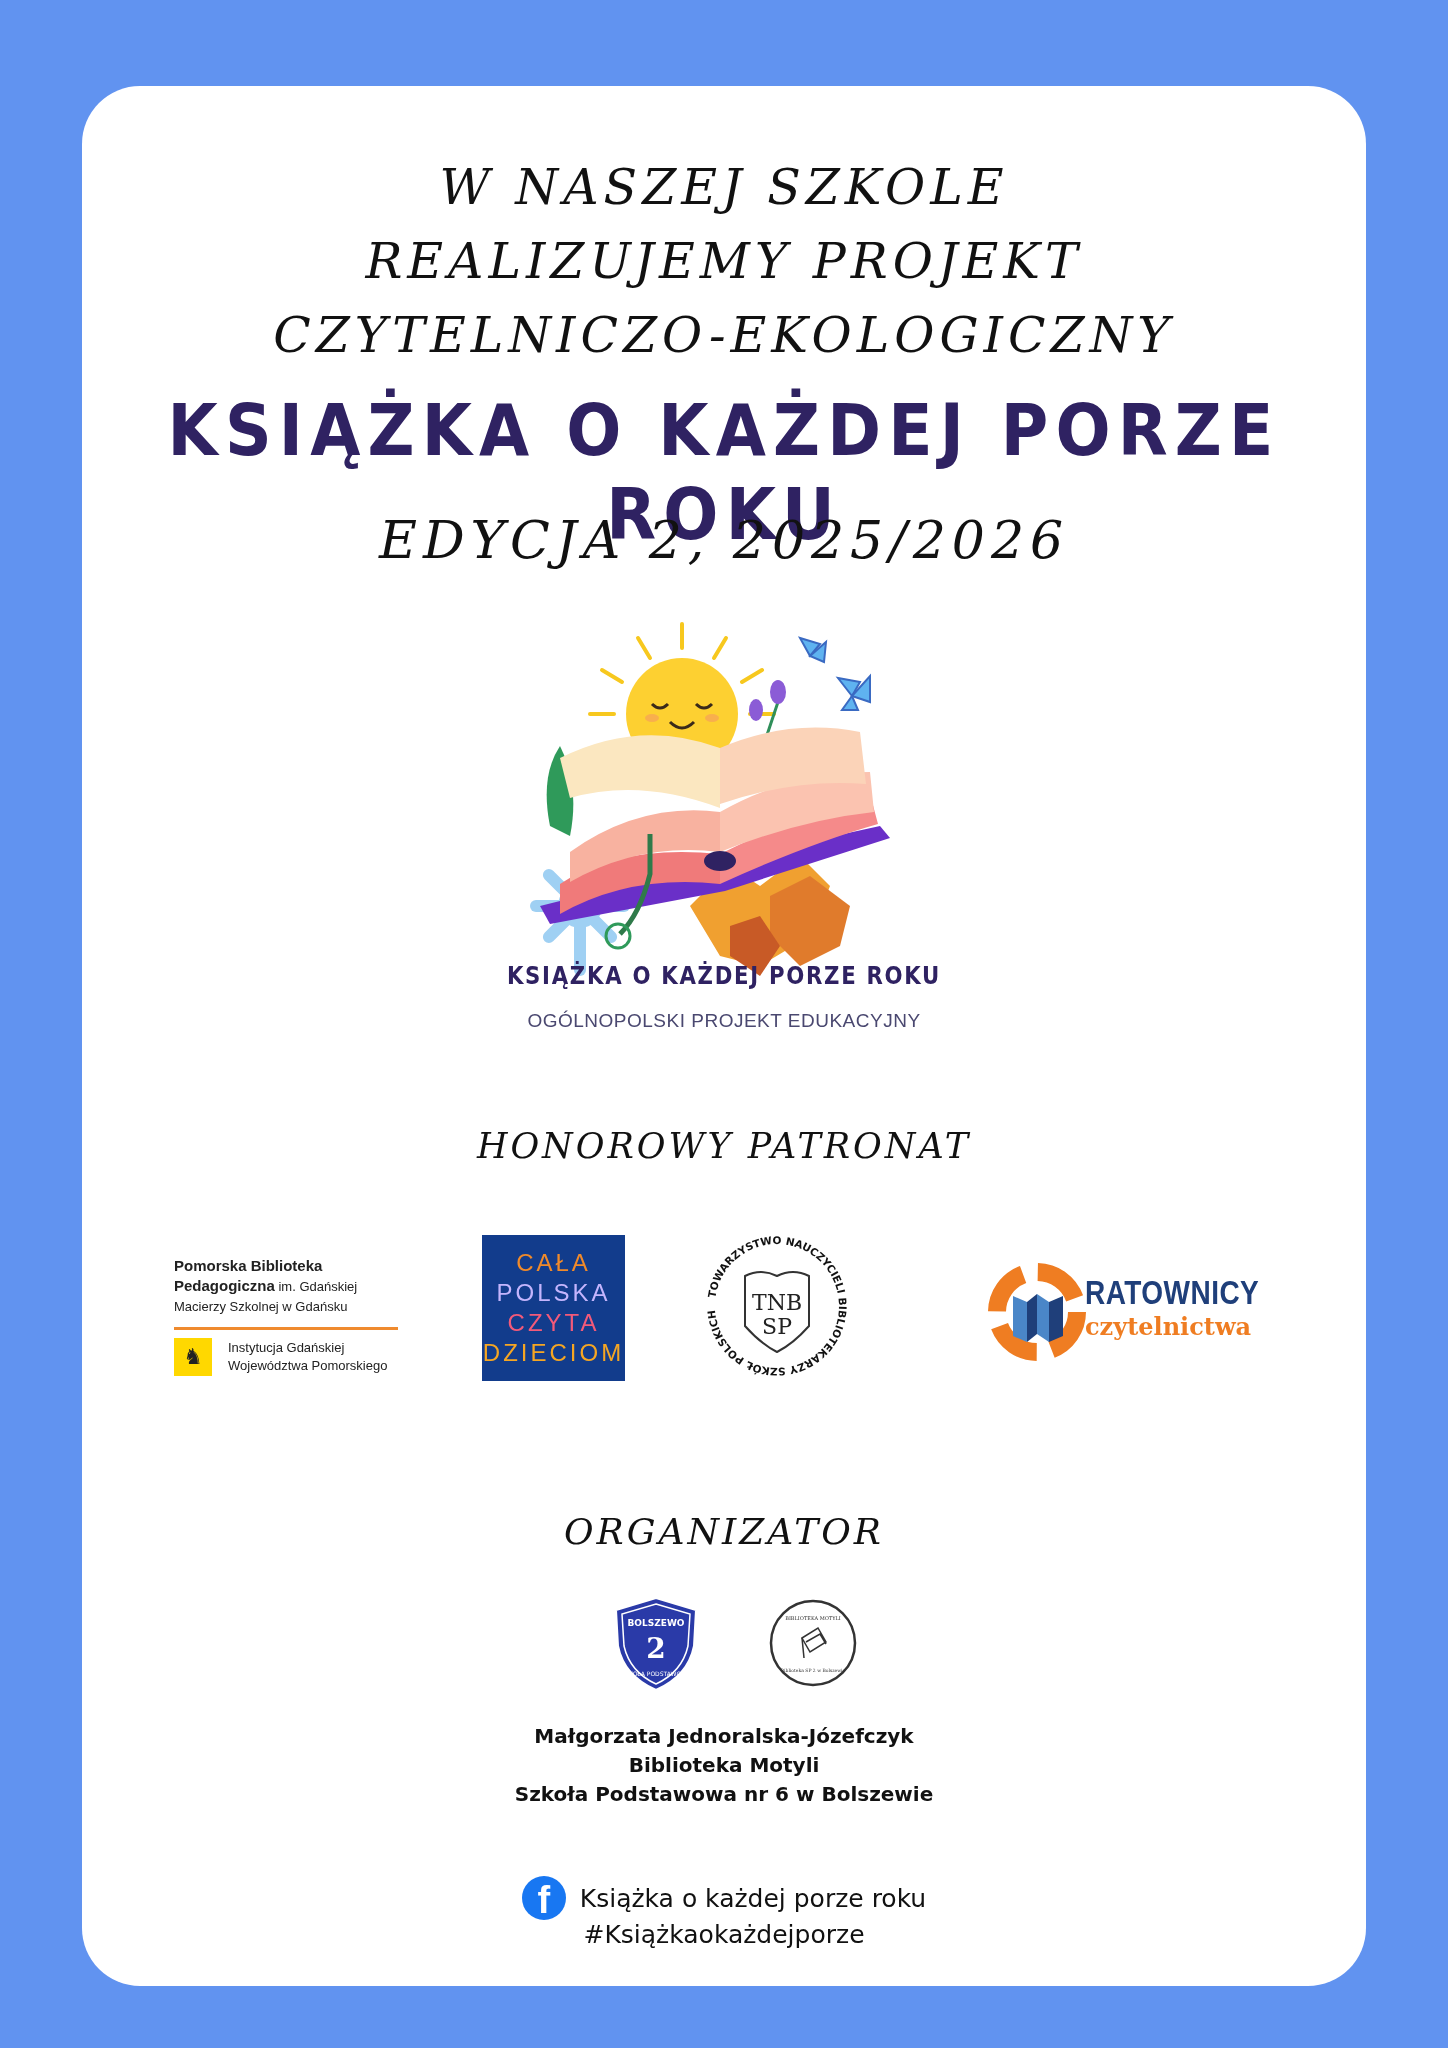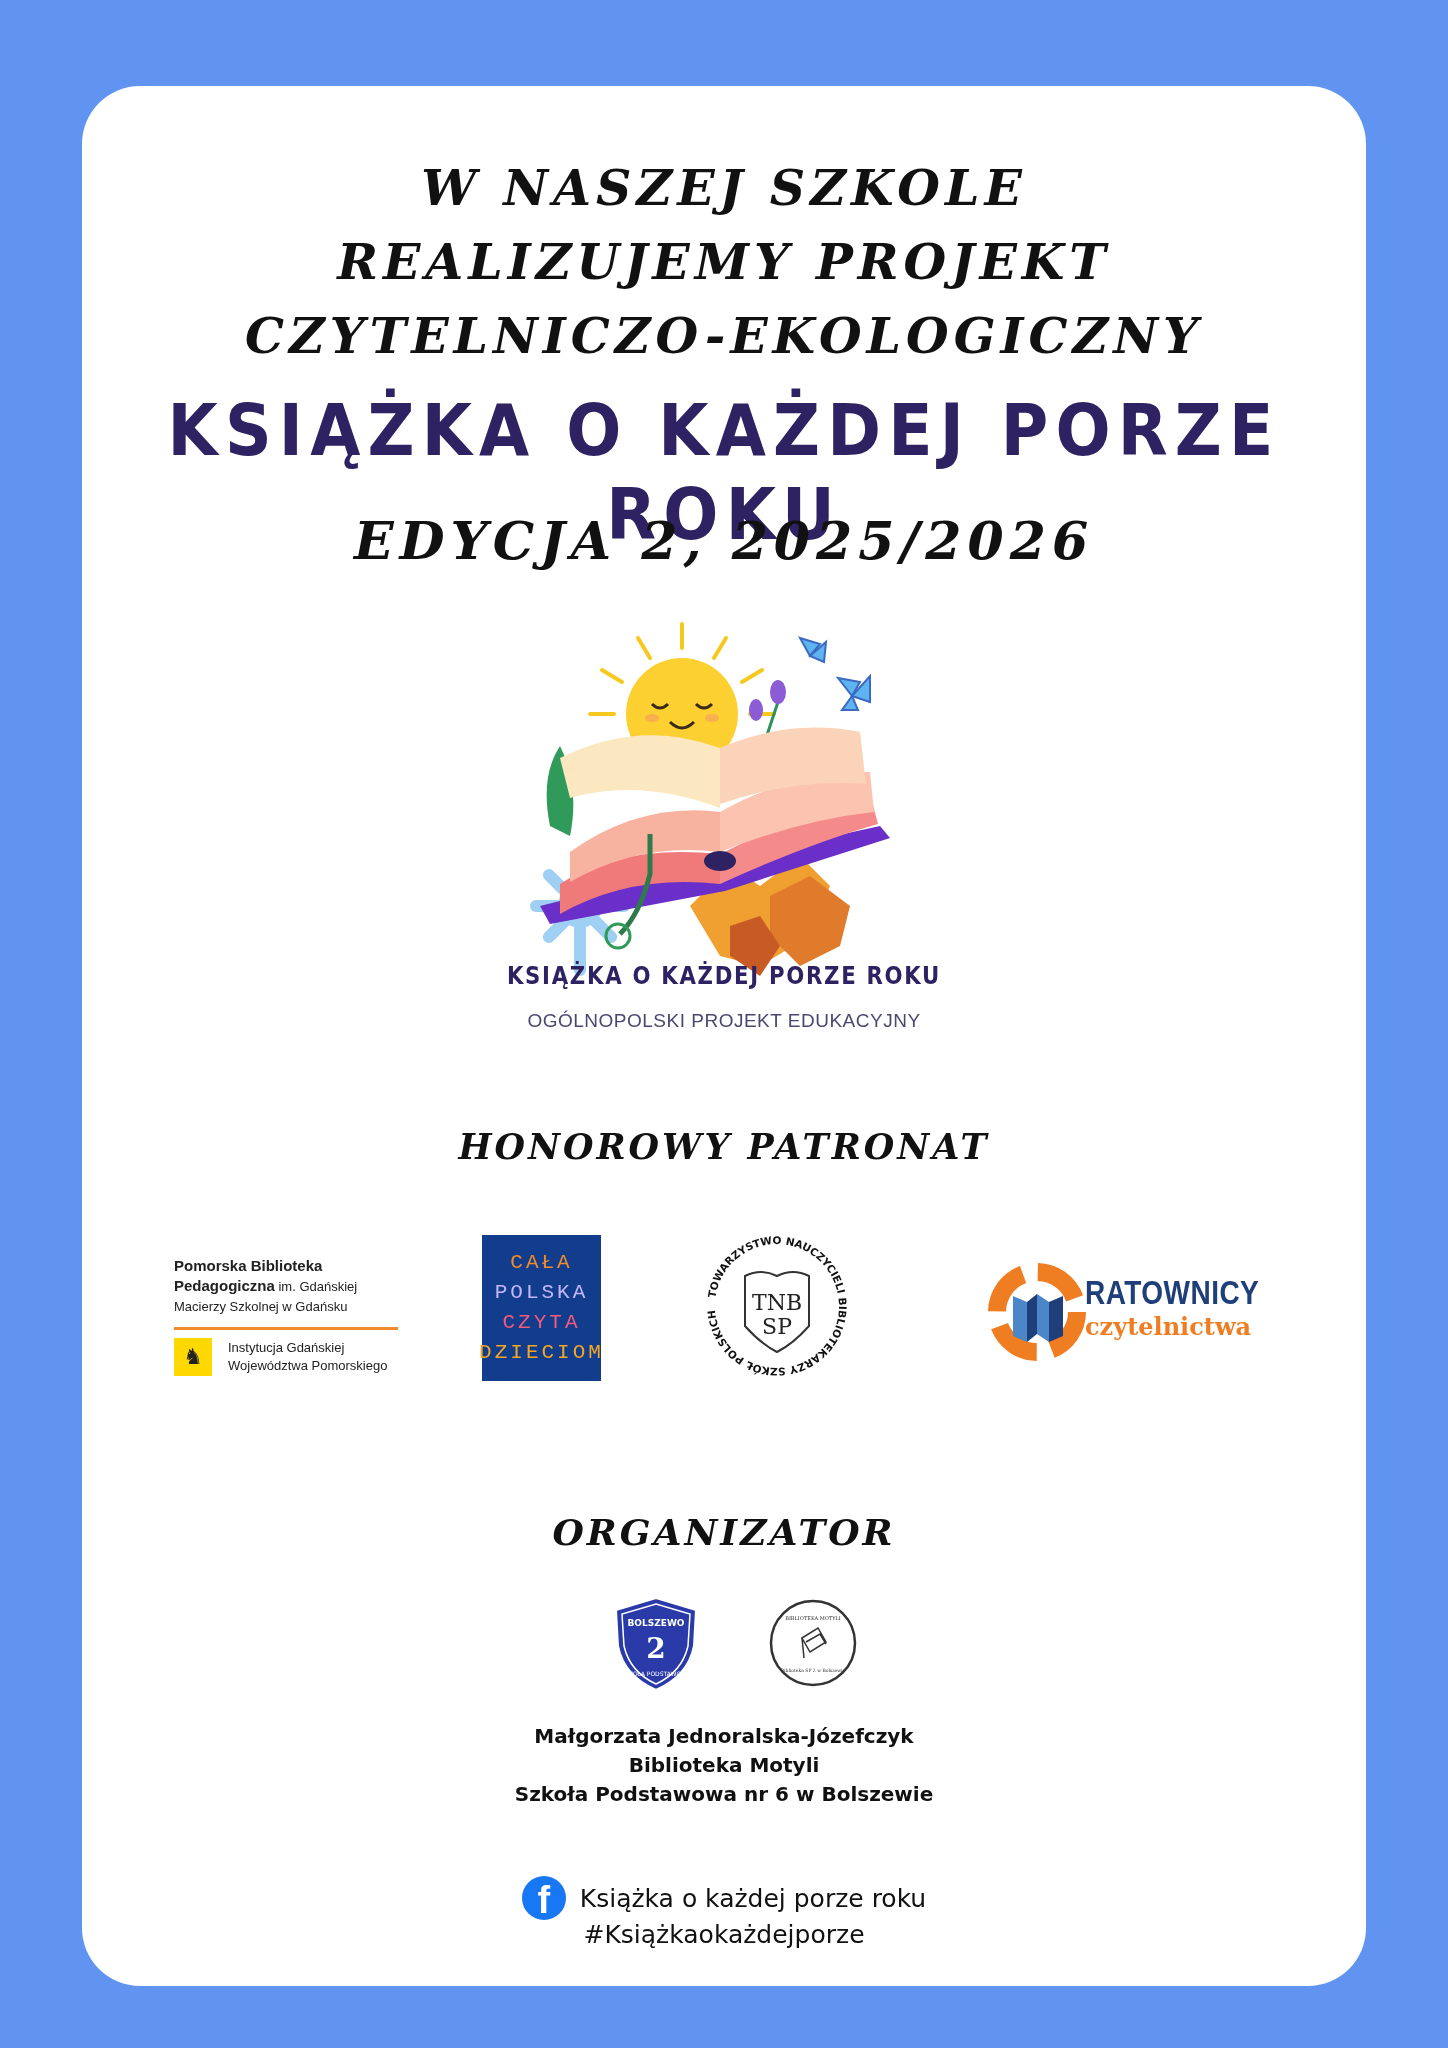--- a/index.html
+++ b/index.html
@@ -5,21 +5,21 @@
   * { box-sizing: border-box; margin: 0; padding: 0; }
   html, body { width: 1448px; height: 2048px; overflow: hidden; }
   body { background: #6193f0; position: relative; font-family: "DejaVu Sans", sans-serif; }
 
   .card {
     position: absolute; left: 82px; top: 86px; width: 1284px; height: 1900px;
     background: #ffffff; border-radius: 58px;
   }
 
   .script {
-    font-family: "DejaVu Serif", serif; font-style: italic; font-weight: bold;
+    font-family: "DejaVu Serif", serif; font-style: italic; font-weight: normal;
     color: #111; text-align: center; position: absolute; left: 0; right: 0;
     letter-spacing: 4px;
   }
   .intro { top: 65px; font-size: 49px; line-height: 74px; letter-spacing: 5px; }
   .main-title {
     position: absolute; left: 0; right: 0; top: 302px; text-align: center;
     font-family: "DejaVu Sans", sans-serif; font-weight: bold; font-size: 72px;
     color: #2f2262; letter-spacing: 8px; transform: scaleX(0.9); transform-origin: center;
   }
   .edition { top: 424px; font-size: 52px; letter-spacing: 6px; }
@@ -42,23 +42,23 @@
   .pbp { position: absolute; left: 92px; top: 30px; width: 240px; font-family: "Liberation Sans", sans-serif; color: #222; }
   .pbp .l1, .pbp .l2 { font-size: 15px; font-weight: bold; line-height: 20px; }
   .pbp .l2 .im { font-weight: normal; font-size: 13px; }
   .pbp .l3 { font-size: 13px; line-height: 20px; }
   .pbp .bar { margin-top: 10px; height: 3px; background: #ef8a2e; width: 224px; }
   .pbp .inst { display: flex; align-items: center; margin-top: 8px; }
   .pbp .flag { width: 38px; height: 38px; background: #ffd800; display: flex; align-items: center; justify-content: center; font-size: 22px; color: #222; }
   .pbp .inst-text { margin-left: 16px; font-size: 13px; line-height: 18px; }
 
   .cpcd {
-    position: absolute; left: 400px; top: 9px; width: 119px; height: 146px; background: #123c8c;
+    position: absolute; left: 400px; top: 9px; width: 143px; height: 146px; background: #123c8c;
     display: flex; flex-direction: column; align-items: center; justify-content: center;
-    font-family: Liberation Mono, monospace; font-size: 21px; line-height: 30px; letter-spacing: 3px;
+    font-family: Liberation Sans, sans-serif; font-size: 24px; line-height: 30px; letter-spacing: 3px;
   }
   .cpcd span.c1 { color: #f08a2a; }
   .cpcd span.c2 { color: #c4b5fd; }
   .cpcd span.c3 { color: #f25a7a; }
   .cpcd span.c4 { color: #f5a623; }
 
   .tnbsp { position: absolute; left: 615px; top: 0px; width: 160px; height: 160px; }
 
   .ratow { position: absolute; left: 905px; top: 26px; width: 290px; height: 120px; }
   .ratow .t1 { position: absolute; left: 98px; top: 22px; font-family: "Liberation Sans", sans-serif; font-weight: bold; font-size: 33px; color: #1f3f7a; letter-spacing: 0.5px; transform: scaleX(0.85); transform-origin: left; }

